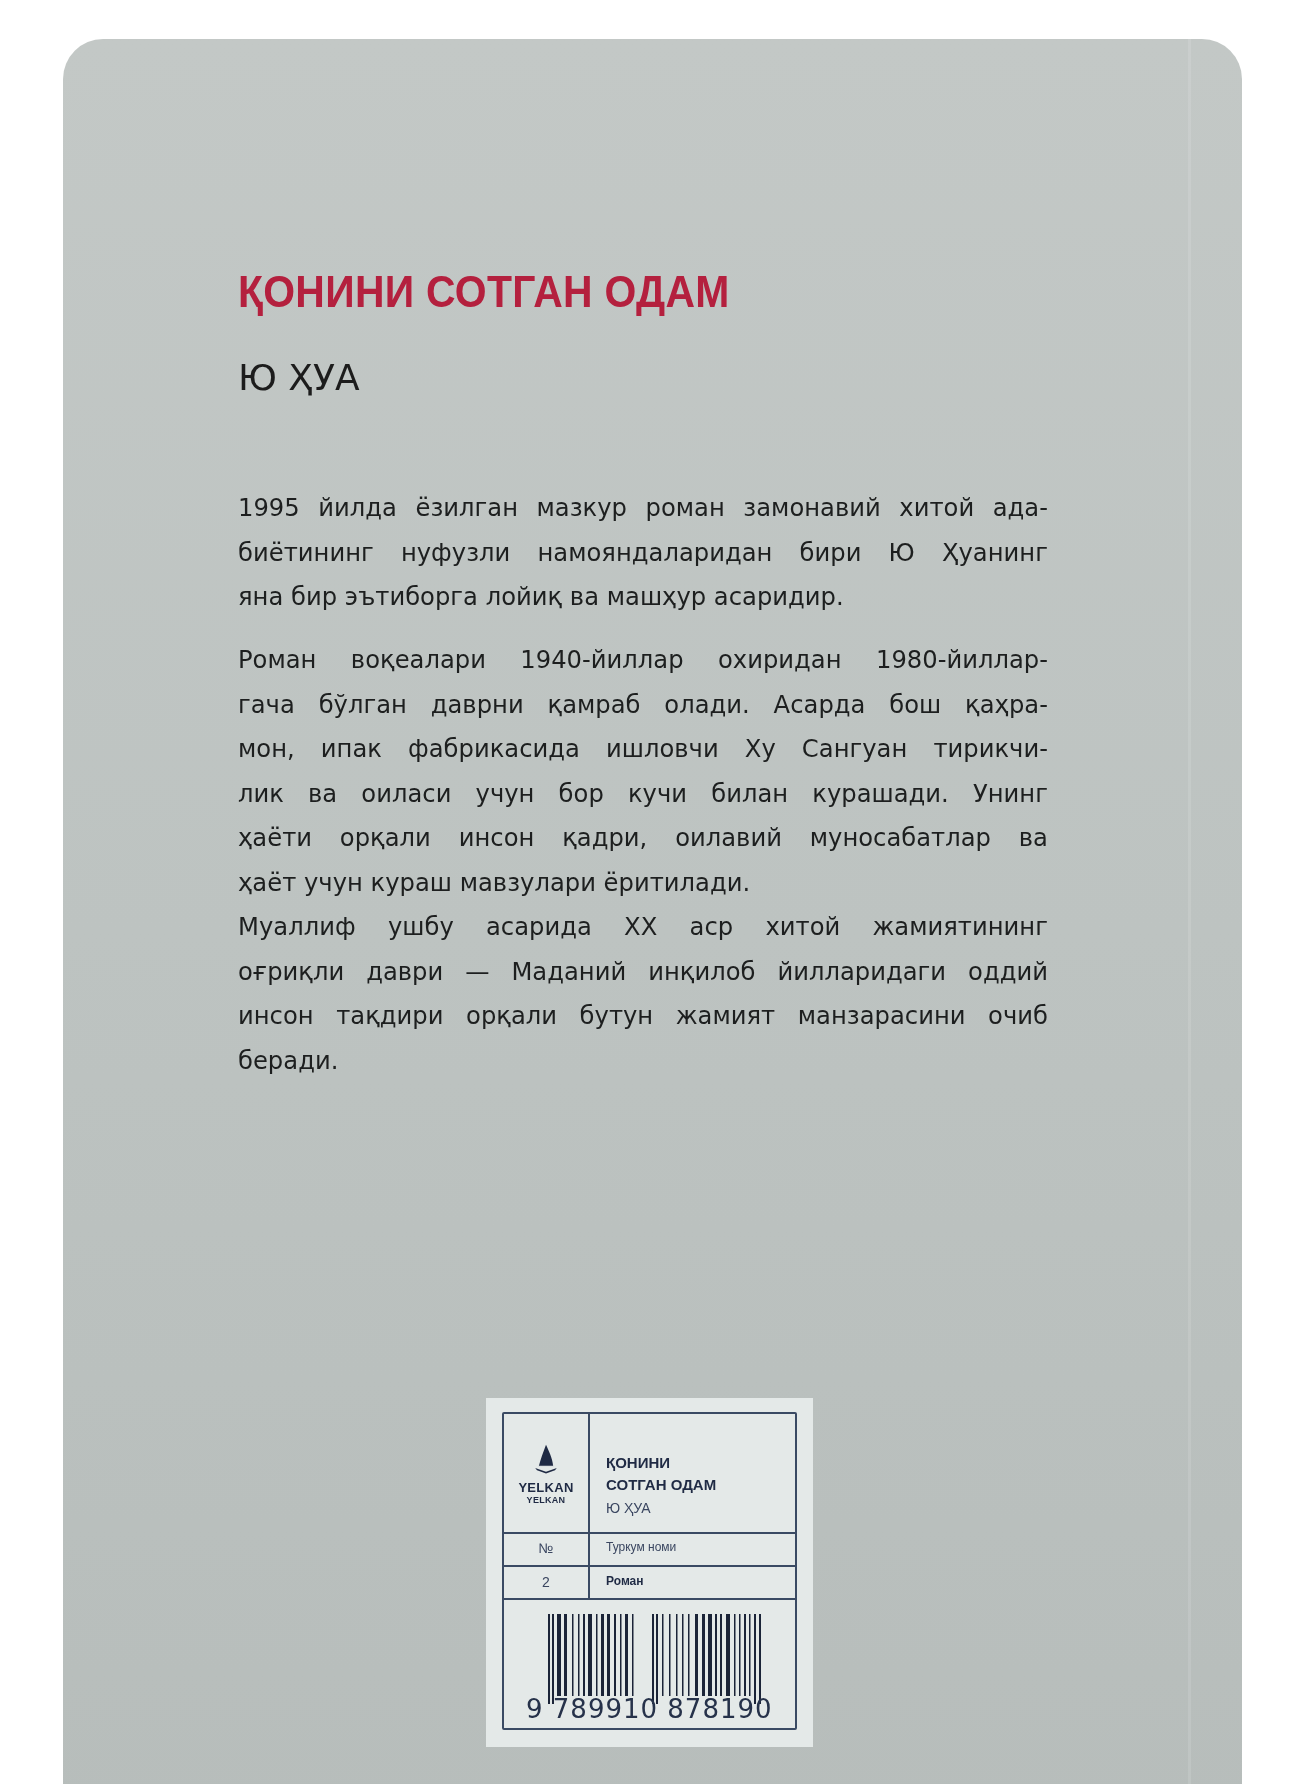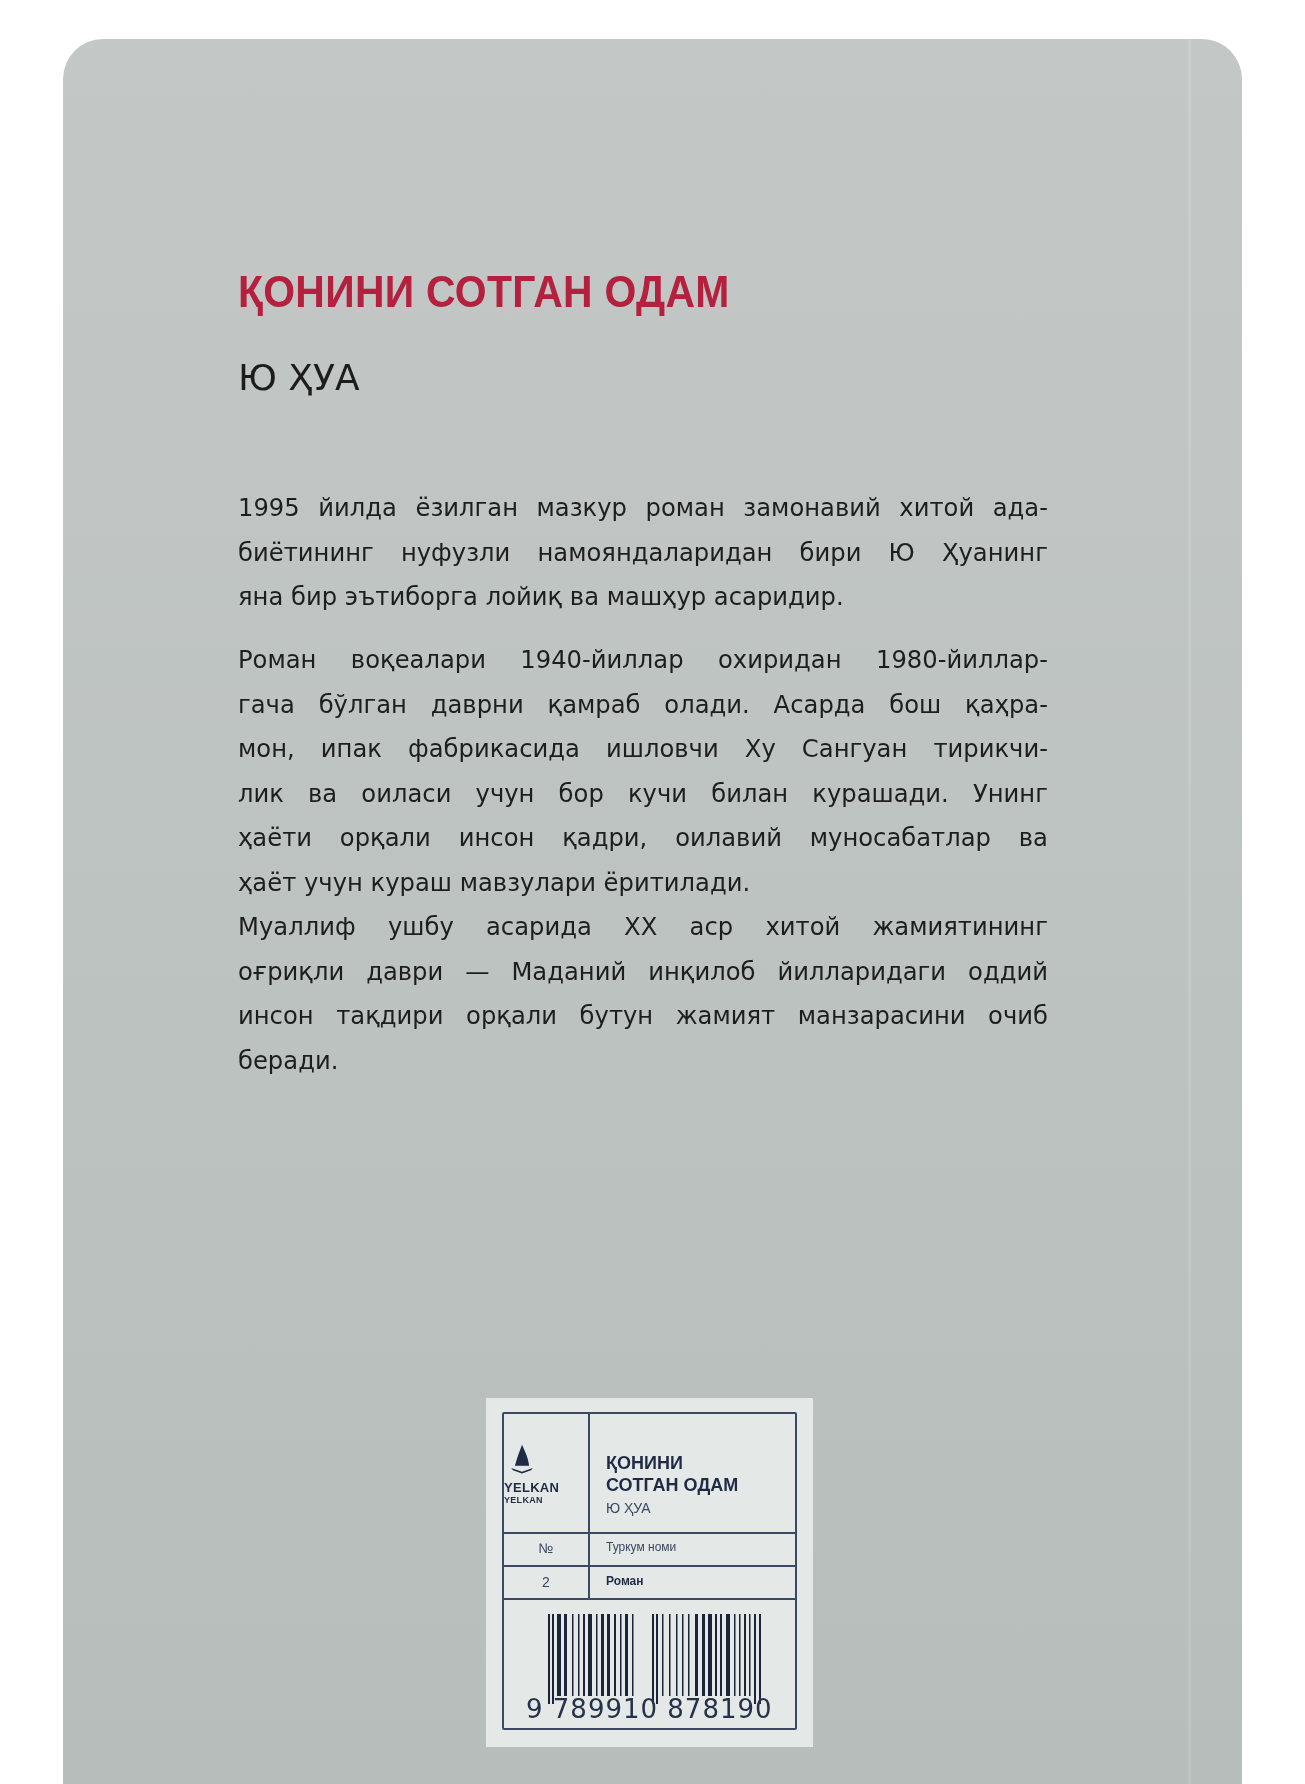--- a/index.html
+++ b/index.html
@@ -48,35 +48,35 @@
     background: #e4e9e8;
   }
   .card-inner {
     position: absolute; left: 16px; top: 14px; width: 295px; height: 318px;
     border: 2px solid #3a4a63; box-sizing: border-box; border-radius: 2px;
   }
   .vdiv { position: absolute; left: 84px; top: 0; width: 2px; height: 186px; background: #3a4a63; }
   .hdiv { position: absolute; left: 0; width: 100%; height: 2px; background: #3a4a63; }
   .logo {
     position: absolute; left: 0; top: 0; width: 84px; height: 118px;
-    display: flex; flex-direction: column; justify-content: center;
+    display: flex; flex-direction: column; align-items: center; justify-content: center;
   }
   .logo svg { width: 36px; height: 36px; }
   .logo-name {
     font-family: "Liberation Sans", sans-serif; font-weight: bold;
     font-size: 13px; color: #1f2a44; letter-spacing: 0.3px; margin-top: 2px;
   }
   .logo-sub {
     font-family: "Liberation Sans", sans-serif; font-weight: bold;
     font-size: 9px; color: #1f2a44; letter-spacing: 0.3px;
   }
   .card-title {
     position: absolute; left: 102px; top: 38px;
     font-family: "Liberation Sans", sans-serif; font-weight: bold;
-    font-size: 18px; line-height: 22px; color: #1f2a44;
+    font-size: 15px; line-height: 22px; color: #1f2a44;
   }
   .card-author {
     position: absolute; left: 102px; top: 86px;
     font-family: "Liberation Sans", sans-serif; font-size: 14px; color: #3a4660;
   }
   .row-left {
     position: absolute; left: 0; width: 84px; text-align: center;
     font-family: "Liberation Sans", sans-serif; font-size: 14px; color: #3a4660;
   }
   .row-right {

